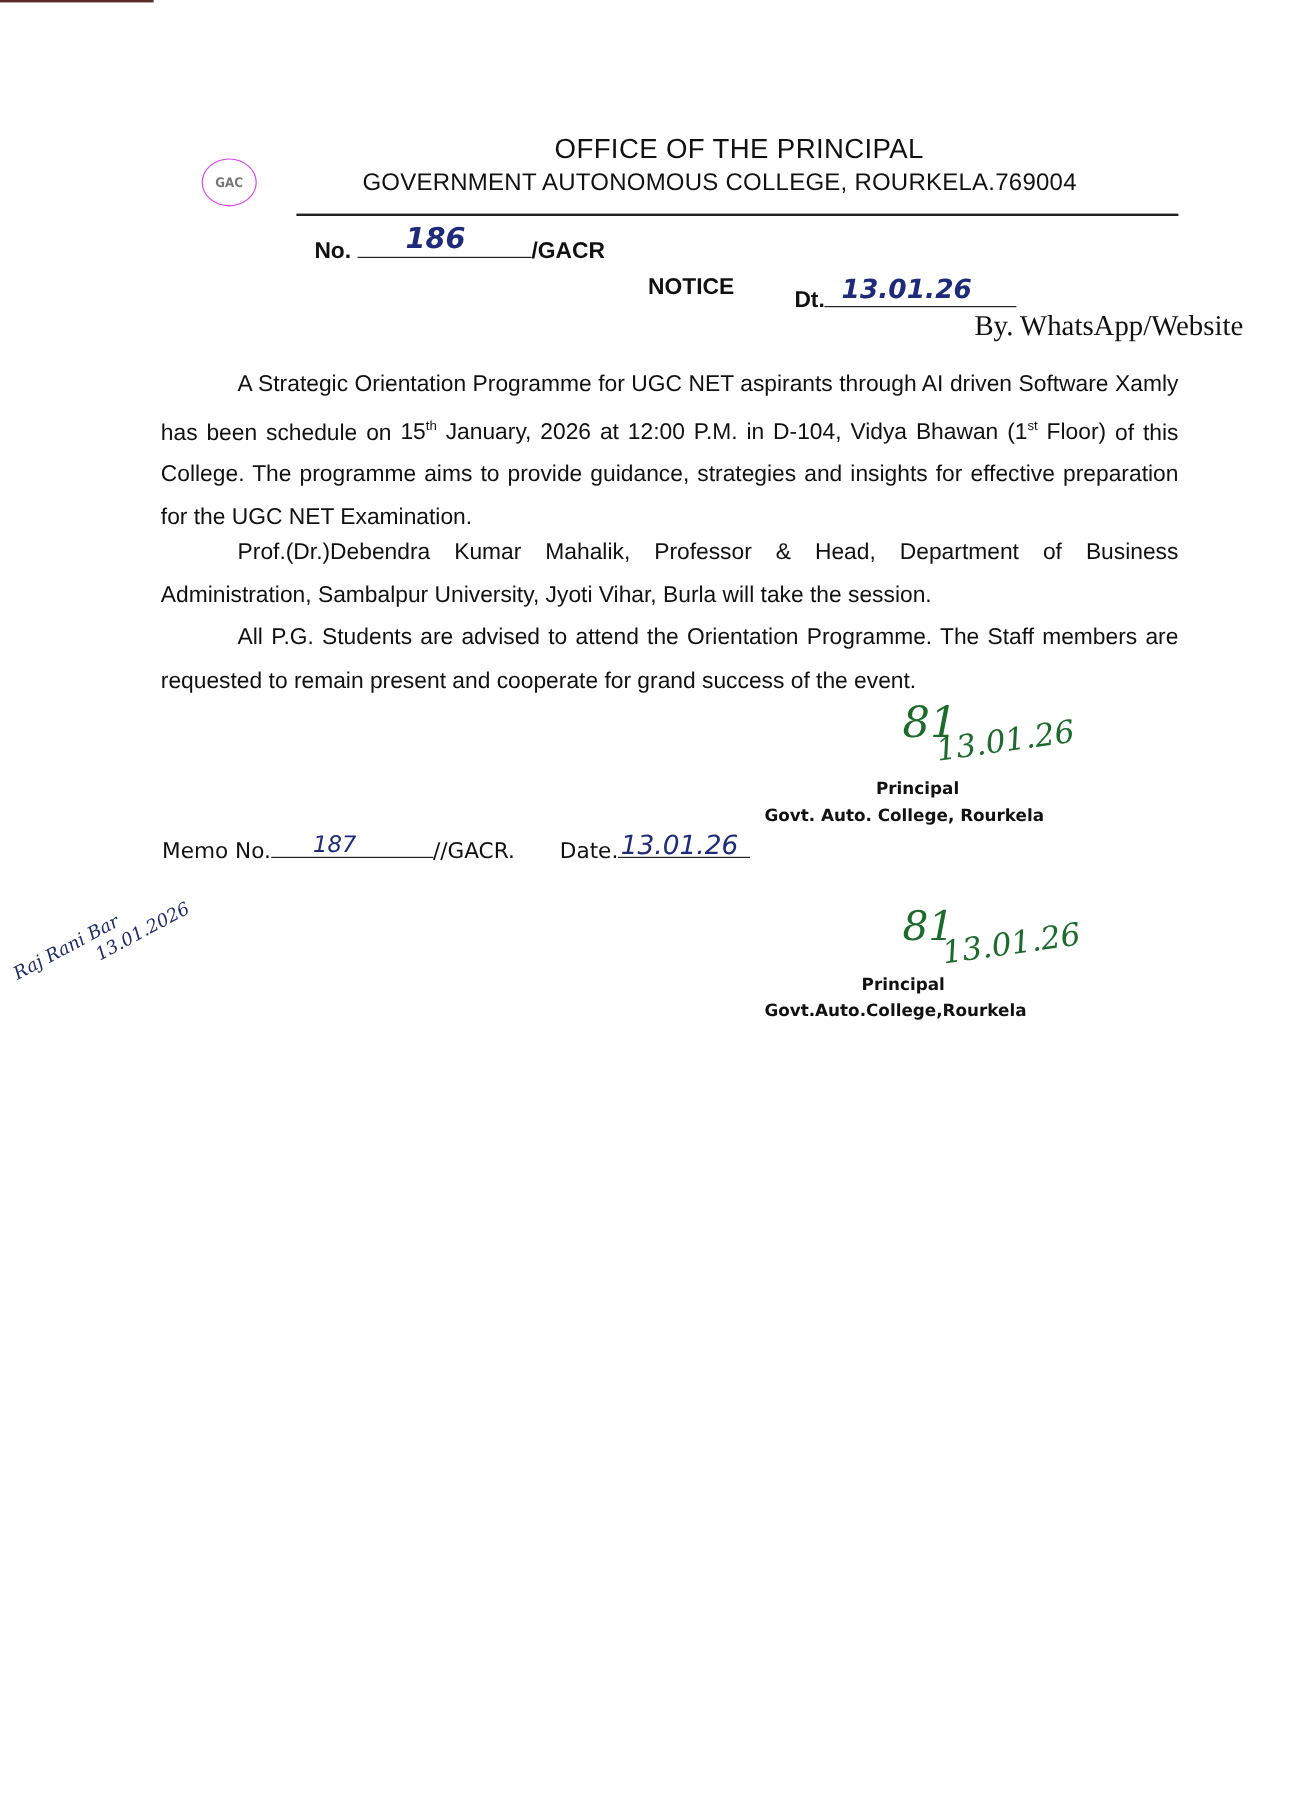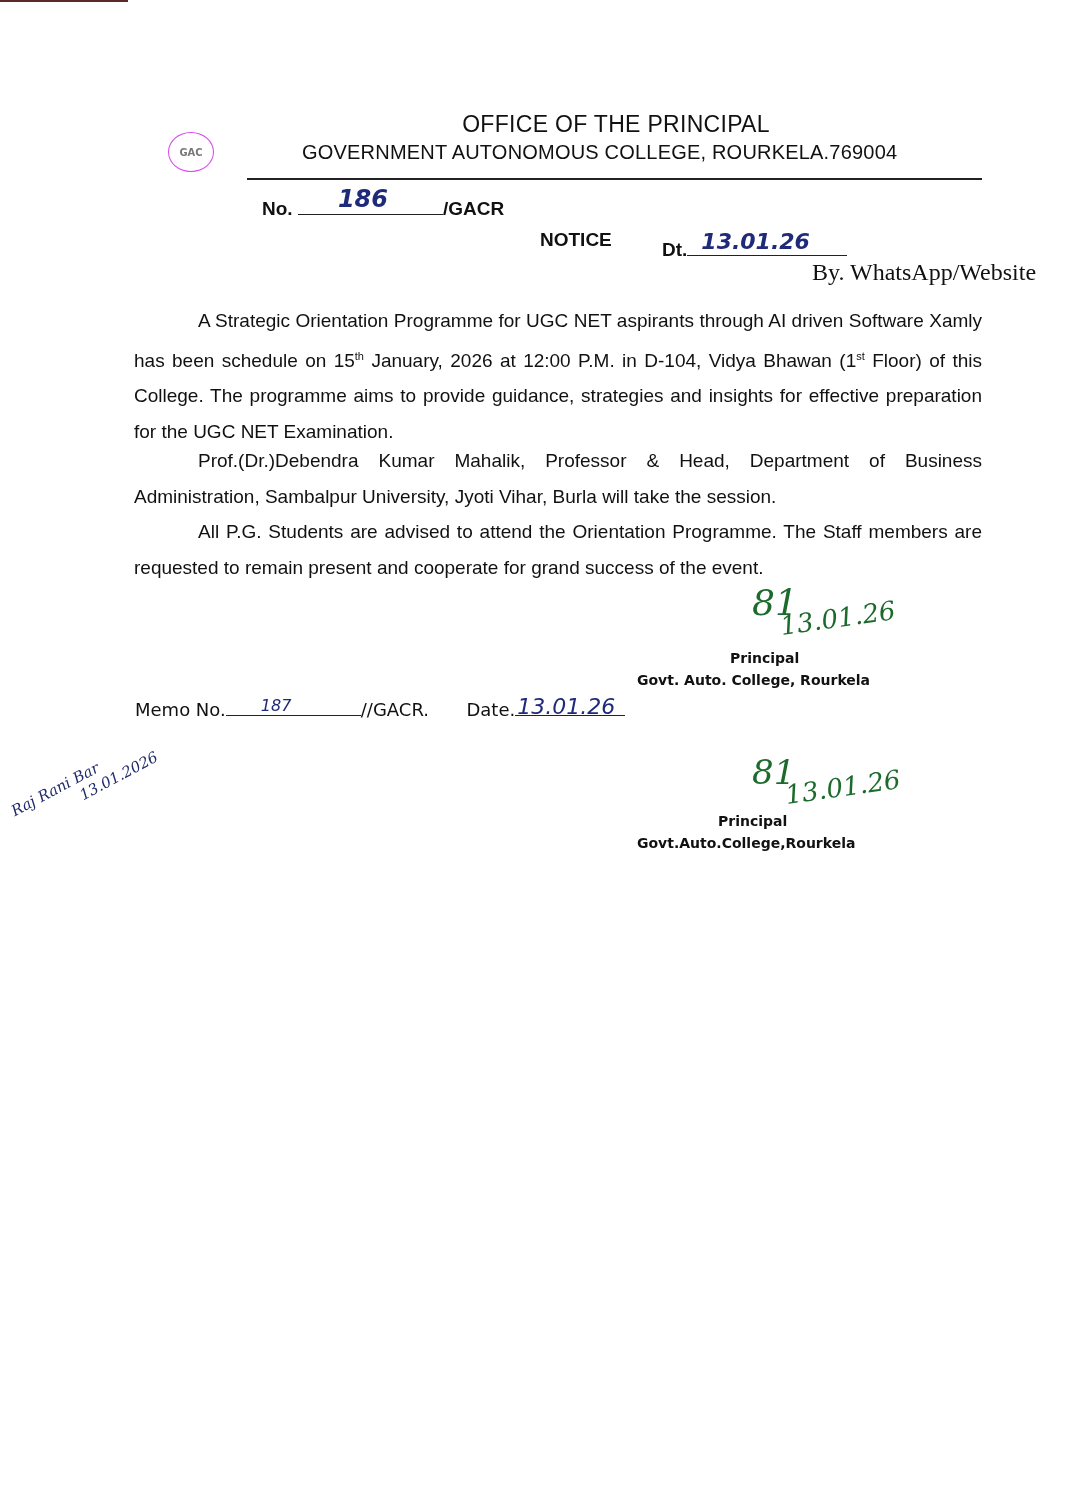--- a/index.html
+++ b/index.html
@@ -71,21 +71,21 @@
 </div>
 
 <div class="abs sig" style="left:752px; top:582px; font-size:36px;">81</div>
 <div class="abs sig" style="left:780px; top:603px; font-size:26px; transform: rotate(-8deg);">13.01.26</div>
 <div class="abs sign-block" style="left:730px; top:650px;">Principal</div>
 <div class="abs sign-block" style="left:637px; top:672px;">Govt. Auto. College, Rourkela</div>
 
 <div class="abs memo">
   <div>
     <span>Memo No.</span><span class="blank" style="width:135px; height:16px;">
-      <span class="hand" style="left:35px; font-size:16px; bottom:-2px;">187</span>
+      <span class="hand" style="left:35px; font-size:19px; bottom:-2px;">187</span>
     </span><span>//GACR.</span>
     <span style="display:inline-block; width:26px;"></span>
     <span>Date.</span><span class="blank" style="width:110px; height:16px;">
       <span class="hand" style="left:2px; font-size:22px; bottom:-3px;">13.01.26</span>
     </span>
   </div>
 </div>
 
 <div class="abs sig" style="left:752px; top:752px; font-size:34px;">81</div>
 <div class="abs sig" style="left:785px; top:772px; font-size:26px; transform: rotate(-8deg);">13.01.26</div>

